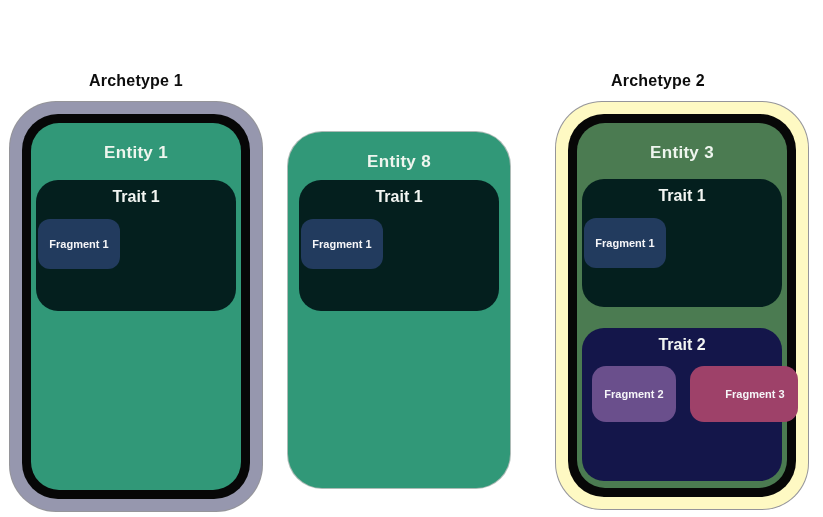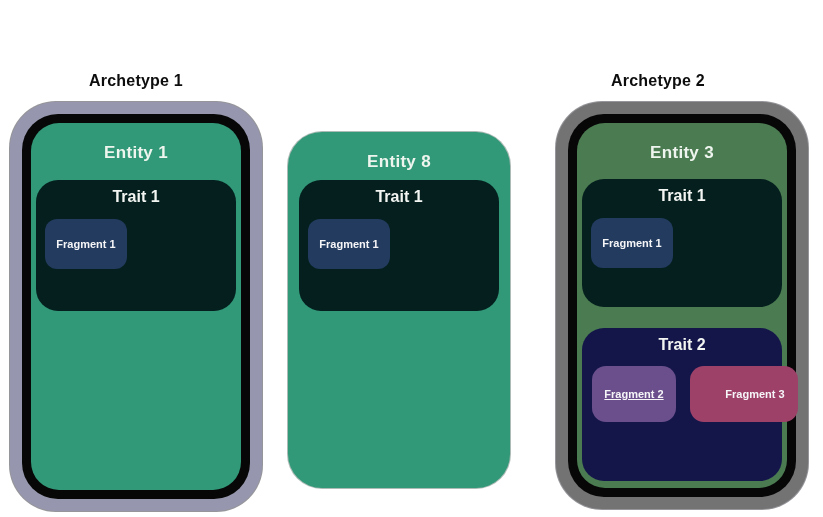--- a/index.html
+++ b/index.html
@@ -19,21 +19,21 @@
     text-align:center;letter-spacing:.2px;
   }
   .arch-label-1{left:10px;width:252px;}
   .arch-label-2{left:532px;width:252px;}
   
   .arch-card{
     position:absolute;box-sizing:border-box;border-radius:46px;padding:12px;
     box-shadow:0 0 0 1px rgba(20,20,30,.45);
   }
   .arch-1{left:10px;top:102px;width:252px;height:409px;background:#9697ae;}
-  .arch-2{left:556px;top:102px;width:252px;height:407px;background:#737373;}
+  .arch-2{left:556px;top:102px;width:252px;height:407px;background:#fef9c3;}
   .black-ring{
     box-sizing:border-box;width:100%;height:100%;background:#070707;
     border-radius:36px;padding:9px;
   }
   
   .entity{
     position:relative;box-sizing:border-box;width:100%;height:100%;
     border-radius:28px;
   }
   .entity-green{background:#319878;}
@@ -60,23 +60,23 @@
   .e1-t1{top:57px;height:131px;}
   .e2-t1{top:48px;height:131px;left:11px;right:11px;}
   .e3-t1{top:56px;height:128px;}
   .e3-t2{top:205px;height:153px;}
   
   .fragment{
     position:absolute;border-radius:12px;display:flex;align-items:center;justify-content:center;
     font-size:11px;font-weight:bold;color:#f5f5f8;text-align:center;
   }
   .frag-navy{background:#223b5e;}
-  .frag-purple{background:#6a4f8c;border-radius:14px;text-decoration:underline;}
+  .frag-purple{background:#6a4f8c;border-radius:14px;}
   .frag-rose{background:#9e4169;border-radius:14px;padding-left:22px;}
-  .f-std{left:9px;top:39px;width:82px;height:50px;}
+  .f-std{left:2px;top:39px;width:82px;height:50px;}
   .f2-pos{left:10px;top:38px;width:84px;height:56px;}
   .f3-pos{left:108px;top:38px;width:86px;height:56px;}
 </style>
 </head>
 <body>
 
 <div class="canvas">
 
 
   <div class="arch-label arch-label-1">Archetype 1</div>

